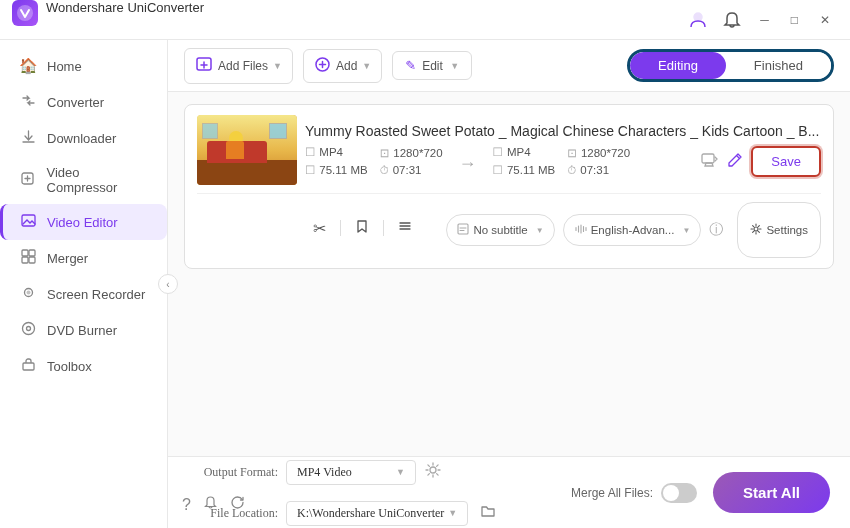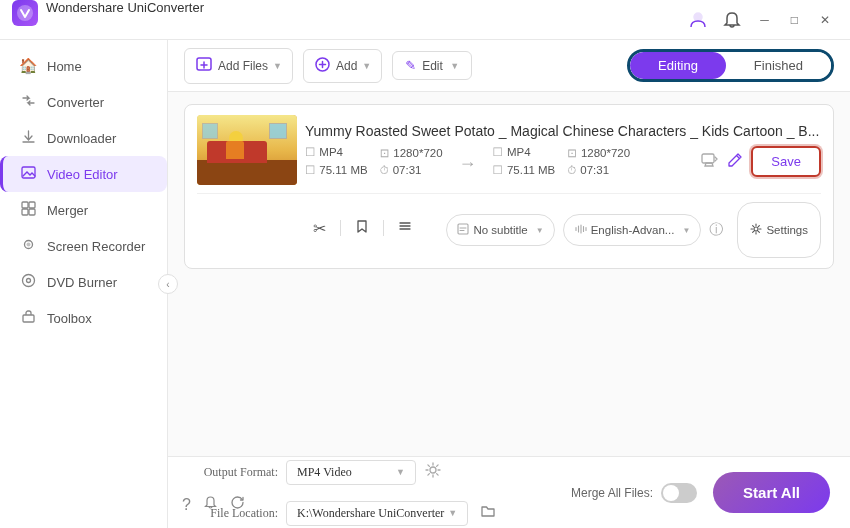--- a/index.html
+++ b/index.html
@@ -523,20 +523,29 @@
     </div>
     <div class="sidebar-item">
       <span class="icon">
         <svg width="15" height="15" viewBox="0 0 15 15" fill="none">
           <path d="M7.5 2 L7.5 10 M4 7 L7.5 11 L11 7" stroke="#888" stroke-width="1.3" stroke-linecap="round"></path>
           <path d="M2 13 L13 13" stroke="#888" stroke-width="1.3" stroke-linecap="round"></path>
         </svg>
       </span>
       <span>Downloader</span>
     </div>
+    <div class="sidebar-item">
+      <span class="icon">
+        <svg width="15" height="15" viewBox="0 0 15 15" fill="none">
+          <rect x="2" y="2" width="11" height="11" rx="2" stroke="#888" stroke-width="1.3"></rect>
+          <path d="M5 7.5 L10 7.5 M7.5 5 L7.5 10" stroke="#888" stroke-width="1.3" stroke-linecap="round"></path>
+        </svg>
+      </span>
+      <span>Video Compressor</span>
+    </div>
     <div class="sidebar-item active">
       <span class="icon">
         <svg width="15" height="15" viewBox="0 0 15 15" fill="none">
           <path d="M2 11 L6 7 L9 10 L11 8 L14 11" stroke="#7c3aed" stroke-width="1.4" stroke-linecap="round" fill="none"></path>
           <rect x="1" y="2" width="13" height="11" rx="1.5" stroke="#7c3aed" stroke-width="1.3"></rect>
         </svg>
       </span>
       <span>Video Editor</span>
     </div>
     <div class="sidebar-item">

